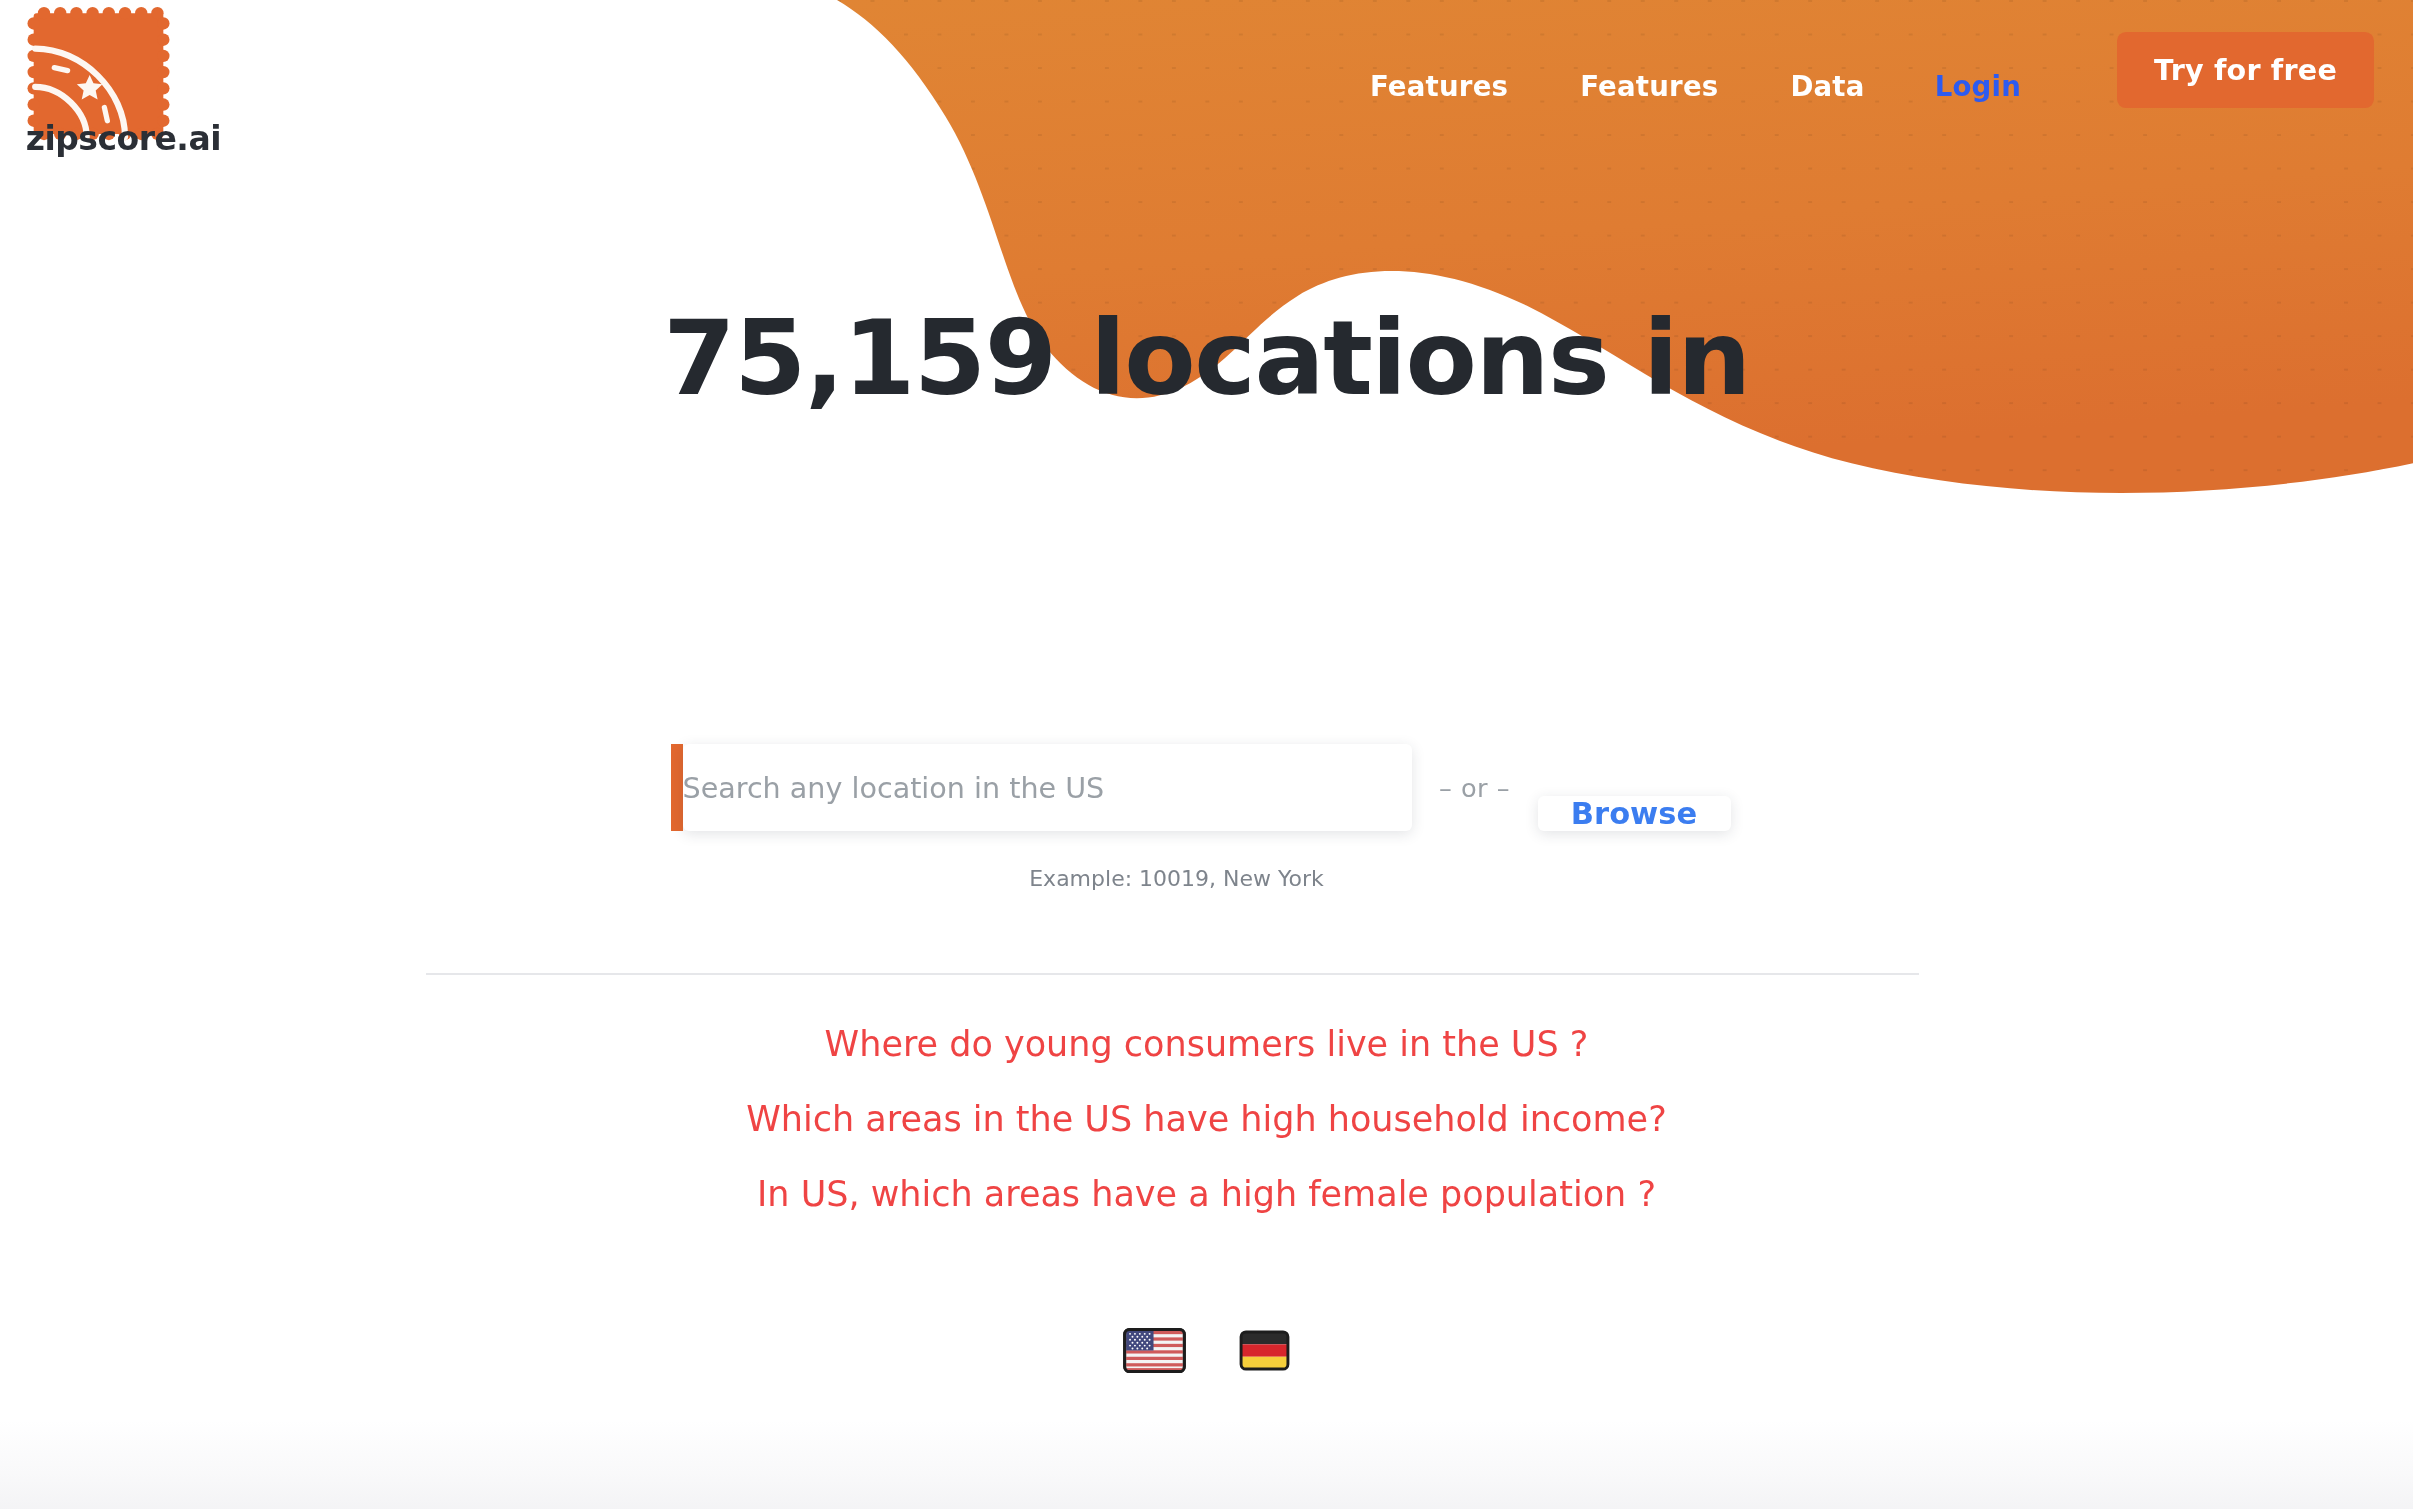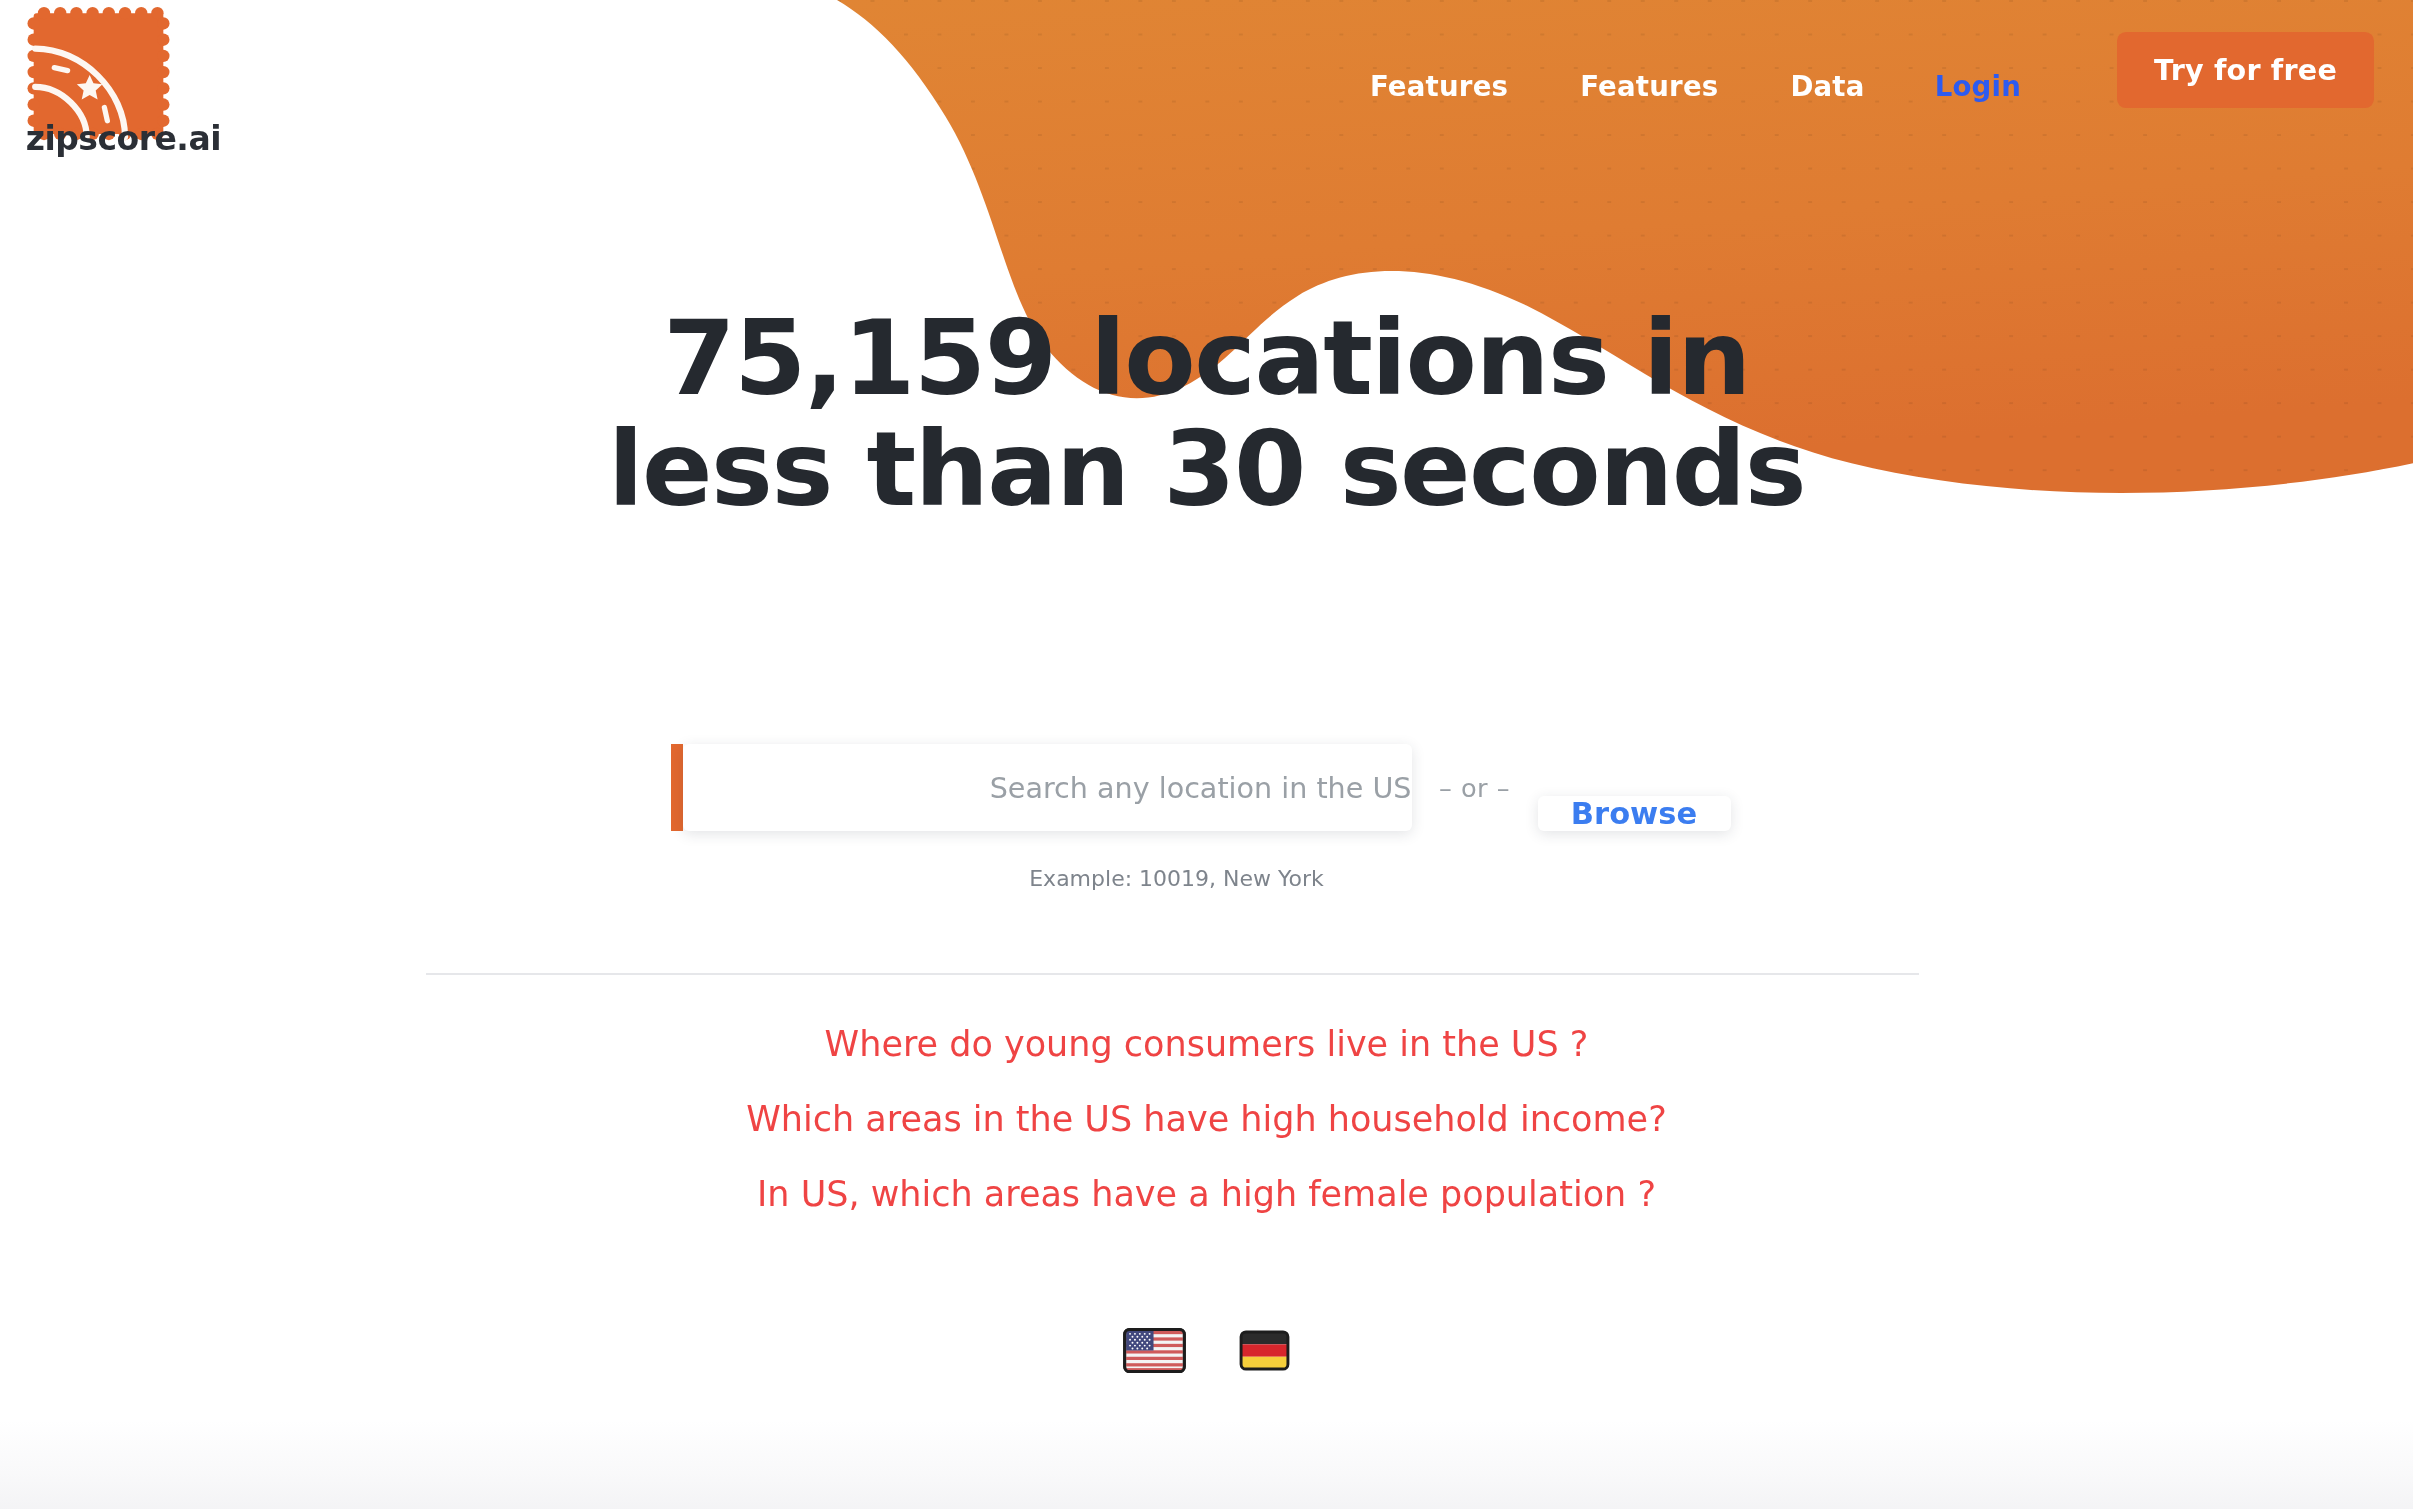--- a/index.html
+++ b/index.html
@@ -152,21 +152,21 @@
     display: flex;
     align-items: center;
     justify-content: center;
   }
   .search-input {
     width: 100%;
     height: 100%;
     border: none;
     outline: none;
     background: transparent;
-    text-align: right;
+    text-align: left;
     font-size: 28.6px;
     color: #5b6066;
     font-family: "DejaVu Sans", sans-serif;
   }
   .search-input::placeholder { color: #9aa0a6; opacity: 1; }
 
   .or-sep {
     display: flex;
     align-items: center;
     justify-content: center;
@@ -360,21 +360,20 @@
       <a class="nav-link" href="#">Features</a>
       <a class="nav-link" href="#">Data</a>
       <a class="nav-link login" href="#">Login</a>
       <button class="cta-button">Try for free</button>
     </nav>
 
   </header>
 
   <h1 class="headline">
     <span class="line">75,159 locations in</span>
-    <span class="line">less than 30 seconds</span>
   </h1>
 
   <div class="search-zone">
     <div class="search-row">
 
       <div class="search-group">
         <div class="accent-bar"></div>
         <div class="search-field-wrap">
           <input class="search-input" type="text" placeholder="Search any location in the US" style="">
         </div>

